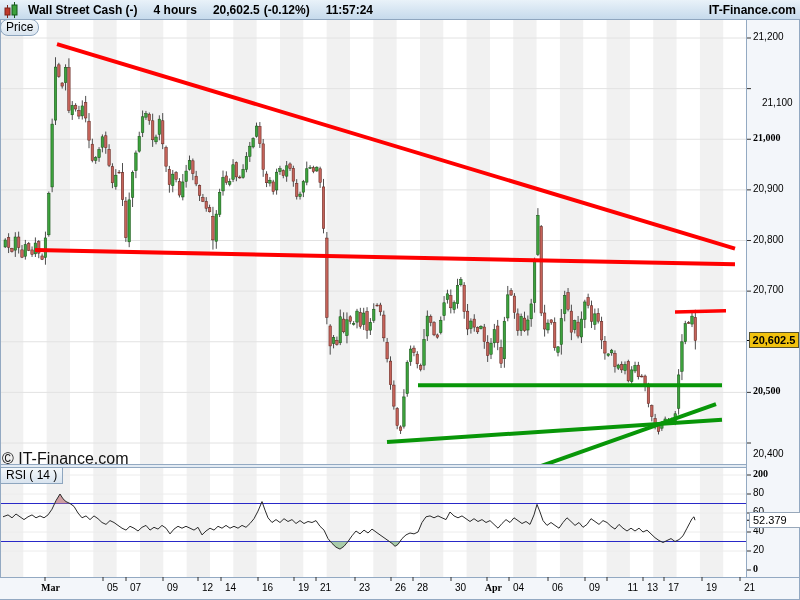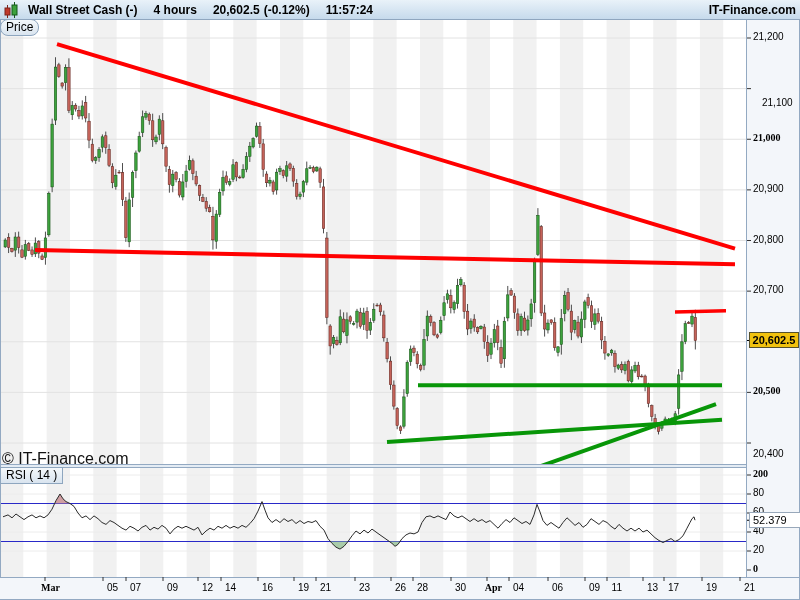--- a/index.html
+++ b/index.html
@@ -610,21 +610,21 @@
       <span class="dxl" style="left: 279px; top: 582px;">19</span>
       <span class="dxl" style="left: 301px; top: 582px;">21</span>
       <span class="dxl" style="left: 340px; top: 582px;">23</span>
       <span class="dxl" style="left: 376px; top: 582px;">26</span>
       <span class="dxl" style="left: 398px; top: 582px;">28</span>
       <span class="dxl" style="left: 436px; top: 582px;">30</span>
       <span class="dxl b" style="left: 472px; top: 582px;">Apr</span>
       <span class="dxl" style="left: 494px; top: 582px;">04</span>
       <span class="dxl" style="left: 533px; top: 582px;">06</span>
       <span class="dxl" style="left: 570px; top: 582px;">09</span>
-      <span class="dxl" style="left: 592px; top: 582px;">11</span>
+      <span class="dxl" style="left: 608px; top: 582px;">11</span>
       <span class="dxl" style="left: 628px; top: 582px;">13</span>
       <span class="dxl" style="left: 649px; top: 582px;">17</span>
       <span class="dxl" style="left: 687px; top: 582px;">19</span>
       <span class="dxl" style="left: 725px; top: 582px;">21</span>
     </div>
   <div class="pricebox">20,602.5</div>
   <div class="rsibox">52.379</div>
 </div>
 
 </body></html>

